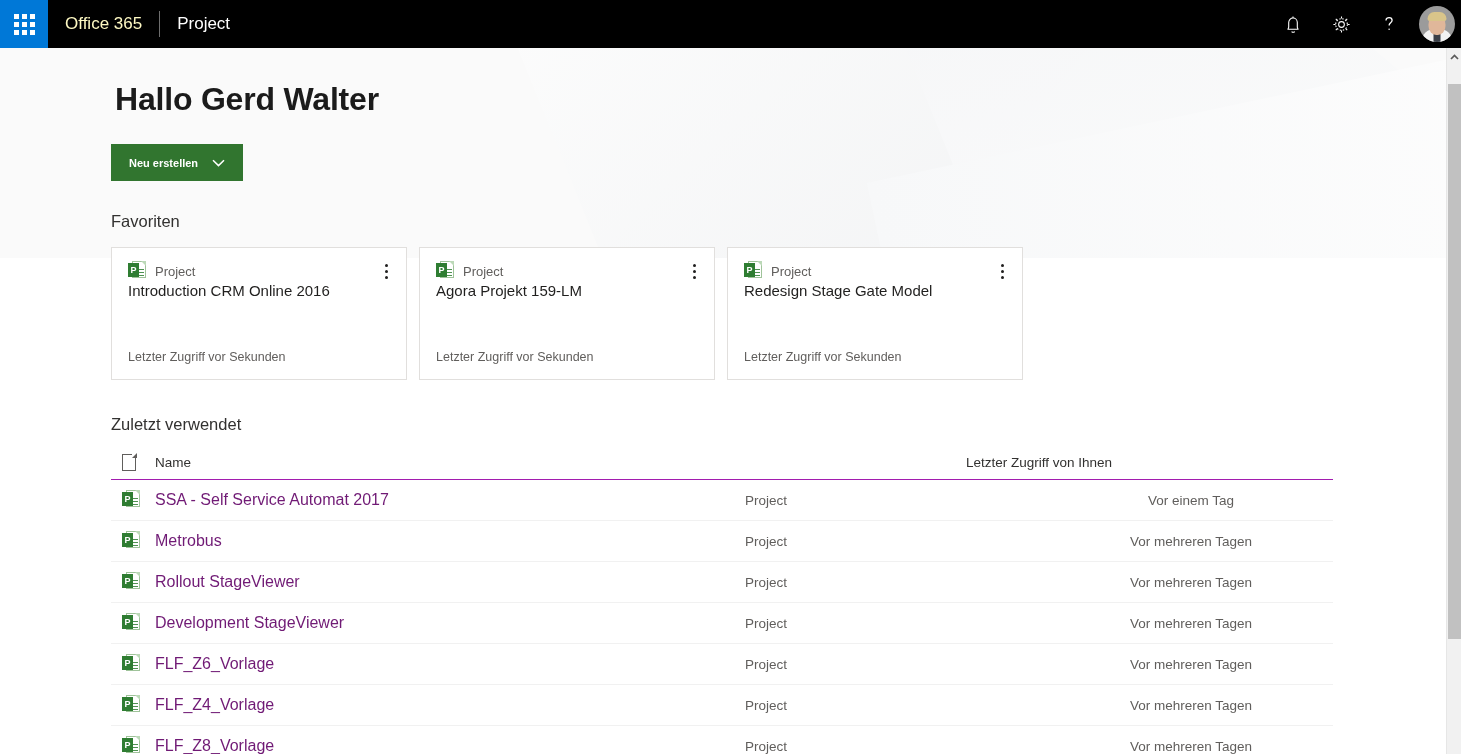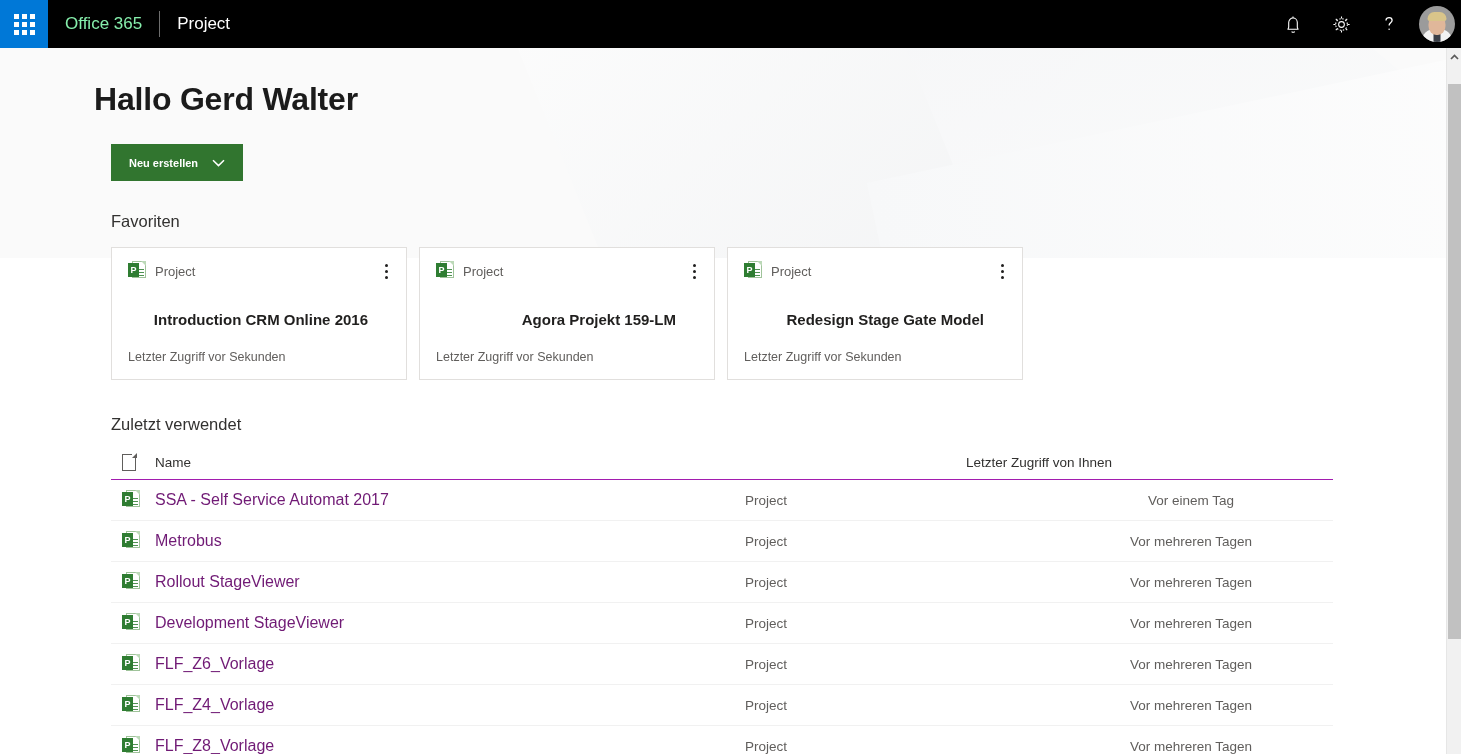--- a/index.html
+++ b/index.html
@@ -28,21 +28,21 @@
   }
   #waffle .grid {
     display: grid;
     grid-template-columns: repeat(3, 5px);
     grid-template-rows: repeat(3, 5px);
     gap: 3px;
   }
   #waffle .grid i { display: block; width: 5px; height: 5px; background: #ffffff; }
 
   .suite-brand {
-    color: #86efac;
+    color: #fef9c3;
     font-size: 17px;
     padding: 0 17px;
     line-height: 48px;
     cursor: pointer;
     white-space: nowrap;
   }
   .suite-divider {
     width: 1px; height: 26px;
     background: #6e6e6e;
   }
@@ -151,21 +151,21 @@
 
   #content {
     position: absolute;
     top: 0; left: 0;
     width: 1446px;
   }
 
   
   #greeting {
     position: absolute;
-    left: 94px; top: 33px;
+    left: 115px; top: 33px;
     font-size: 32px;
     font-weight: bold;
     color: #1b1b1b;
     letter-spacing: -0.2px;
   }
 
   
   #new-button {
     position: absolute;
     left: 111px; top: 96px;
@@ -220,27 +220,26 @@
     position: absolute;
     right: 10px; top: 11px;
     width: 20px; height: 24px;
     display: flex; flex-direction: column;
     align-items: center; justify-content: center;
     gap: 3px;
     cursor: pointer;
   }
   .fav-card-kebab i { width: 3px; height: 3px; background: #201f1e; border-radius: 50%; display: block; }
   .fav-card-name {
-    margin-top: 29px;
+    margin-top: 0;
     font-size: 15px;
-    font-weight: bold;
+    font-weight: normal;
     color: #201f1e;
     line-height: 21px;
     max-width: 240px;
-    text-align: right;
   }
   .fav-card-access {
     position: absolute;
     left: 16px; bottom: 15px;
     font-size: 12.5px;
     color: #605e5c;
   }
 
   
   #recent-table {

